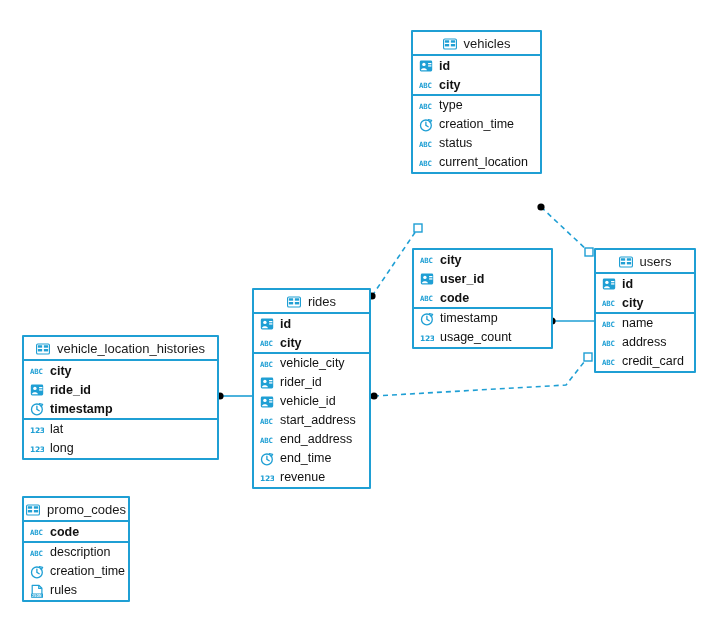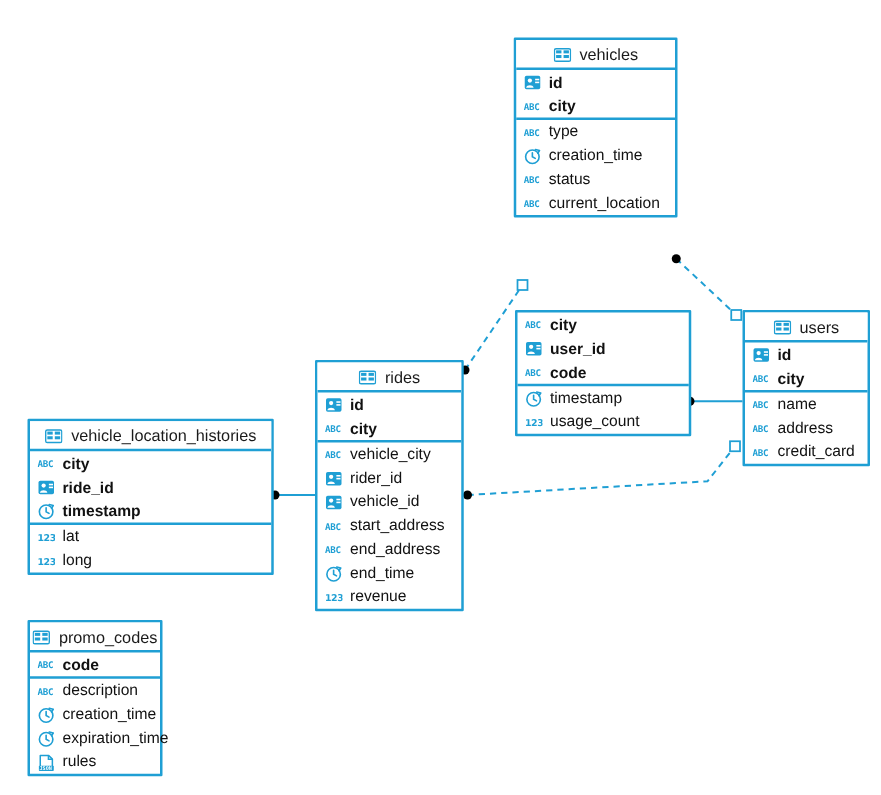--- a/index.html
+++ b/index.html
@@ -483,30 +483,20 @@
               <circle cx="6.9" cy="7.4" r="5.4" fill="none" stroke="#1f9fd4" stroke-width="1.3"></circle>
               <path d="M6.9 4.2 L6.9 7.4 L9.2 8.7" fill="none" stroke="#1f9fd4" stroke-width="1.3" stroke-linecap="round"></path>
               <path d="M9.4 1.6 L12.6 2.4 L11.2 4.6" fill="none" stroke="#1f9fd4" stroke-width="1.3" stroke-linecap="round" stroke-linejoin="round"></path>
             </svg>
           </span>
           <span class="fname">creation_time</span>
         </div>
         <div class="row">
           <span class="ic">
             <svg viewBox="0 0 14 14">
-              <circle cx="6.9" cy="7.4" r="5.4" fill="none" stroke="#1f9fd4" stroke-width="1.3"></circle>
-              <path d="M6.9 4.2 L6.9 7.4 L9.2 8.7" fill="none" stroke="#1f9fd4" stroke-width="1.3" stroke-linecap="round"></path>
-              <path d="M9.4 1.6 L12.6 2.4 L11.2 4.6" fill="none" stroke="#1f9fd4" stroke-width="1.3" stroke-linecap="round" stroke-linejoin="round"></path>
-            </svg>
-          </span>
-          <span class="fname">expiration_time</span>
-        </div>
-        <div class="row">
-          <span class="ic">
-            <svg viewBox="0 0 14 14">
               <path d="M2.2 1.3 H8.8 L11.9 4.3 V12.7 H2.2 Z" fill="none" stroke="#1f9fd4" stroke-width="1.2" stroke-linejoin="round"></path>
               <path d="M8.7 1.4 V4.4 H11.8" fill="none" stroke="#1f9fd4" stroke-width="1.1"></path>
               <rect x="1.1" y="9.5" width="11.9" height="4.3" rx="0.6" fill="#1f9fd4"></rect>
               <text x="1.6" y="13.0" font-family="DejaVu Sans Mono, monospace" font-size="4.1" font-weight="bold" fill="#ffffff">JSON</text>
             </svg>
           </span>
           <span class="fname">rules</span>
         </div>
       </div>
     </div>

